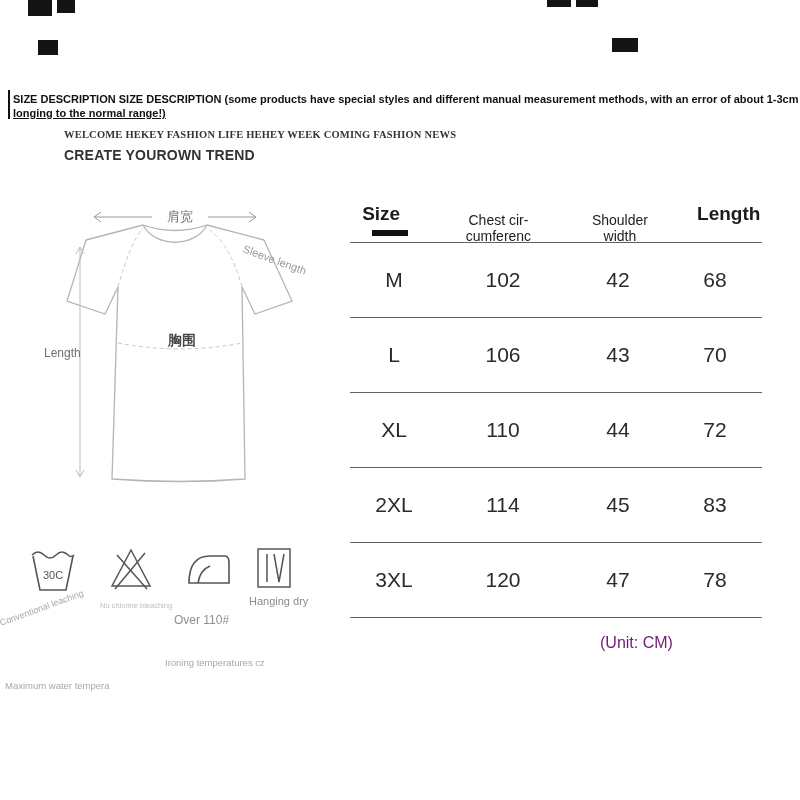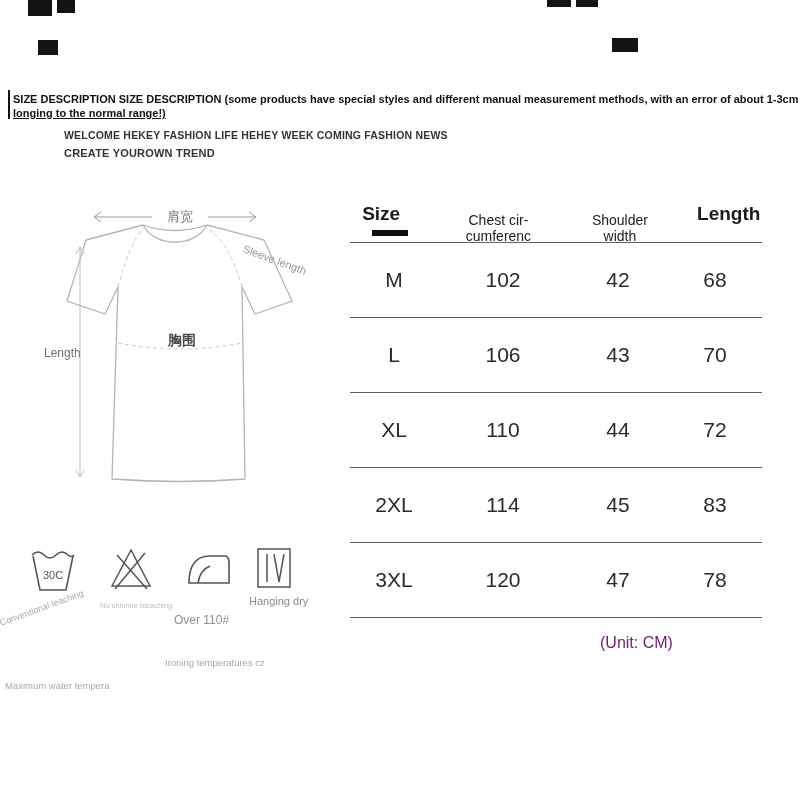--- a/index.html
+++ b/index.html
@@ -7,22 +7,22 @@
     width:800px;height:800px;position:relative;overflow:hidden;
     background:#ffffff;color:#222;
     font-family:"Liberation Sans", sans-serif;
   }
   .abs{position:absolute;}
   .artifact{background:#141414;}
   
   .notice-bar{left:8px;top:90px;width:2px;height:29px;background:#111;}
   .notice-l1{left:13px;top:93px;width:784px;font-size:11px;font-weight:700;white-space:nowrap;color:#111;}
   .notice-l2{left:13px;top:107px;font-size:11px;font-weight:700;color:#111;text-decoration:underline;}
-  .welcome{left:64px;top:129px;font-size:10.5px;font-weight:600;color:#333;letter-spacing:.2px;}
-  .slogan{left:64px;top:147px;font-size:11px;font-weight:600;color:#333;letter-spacing:.2px;}
+  .welcome{left:64px;top:129px;font-size:10.5px;font-weight:600;color:#333;letter-spacing:.2px;font-family:Liberation Serif, serif;}
+  .slogan{left:64px;top:147px;font-size:14px;font-weight:600;color:#333;letter-spacing:.2px;}
   
   .size-table{left:350px;top:186px;width:412px;}
   .trow{display:flex;align-items:center;border-bottom:1px solid #606060;}
   .thead{height:56px;border-bottom:1px solid #606060;display:flex;align-items:center;gap:40px;}
   .tr{height:74px;}
   .c1{width:88px;text-align:center;}
   .c2{width:130px;text-align:center;}
   .c3{width:100px;text-align:center;}
   .c4{width:94px;text-align:center;}
   .h-big{font-size:19px;font-weight:600;color:#1c1c1c;}

